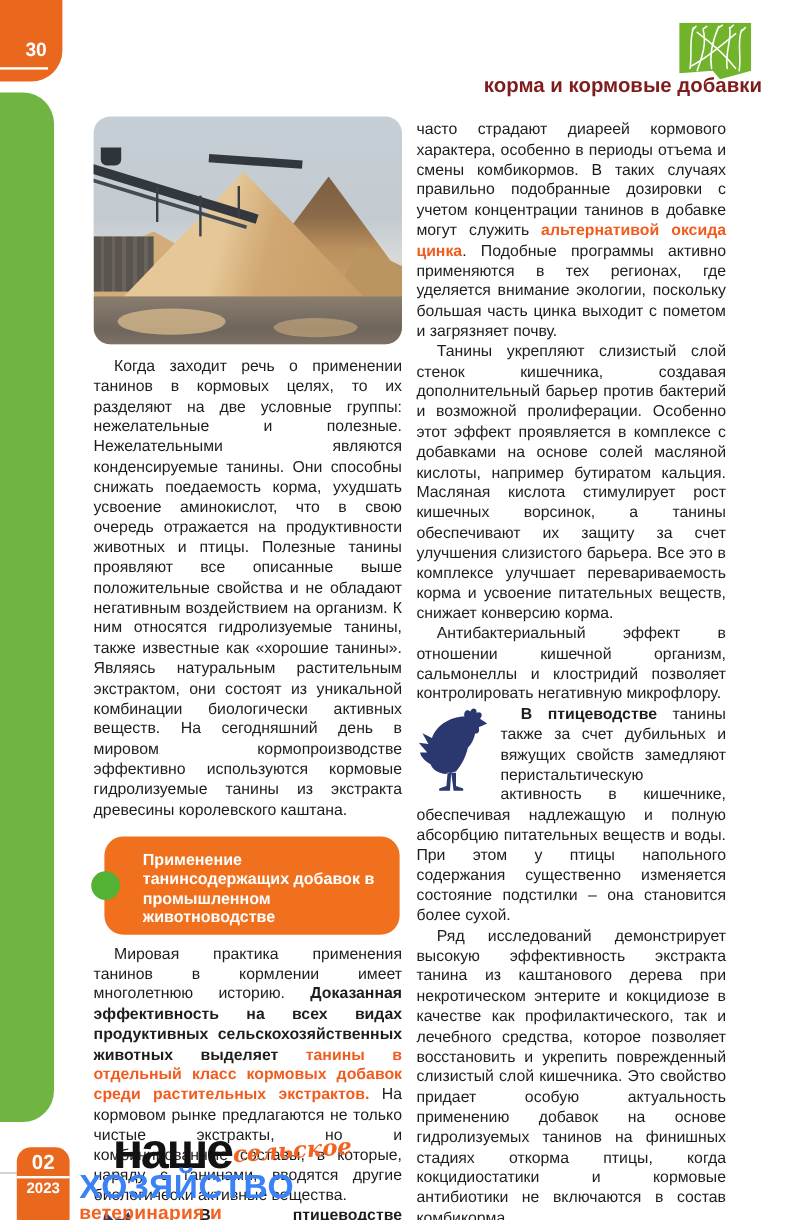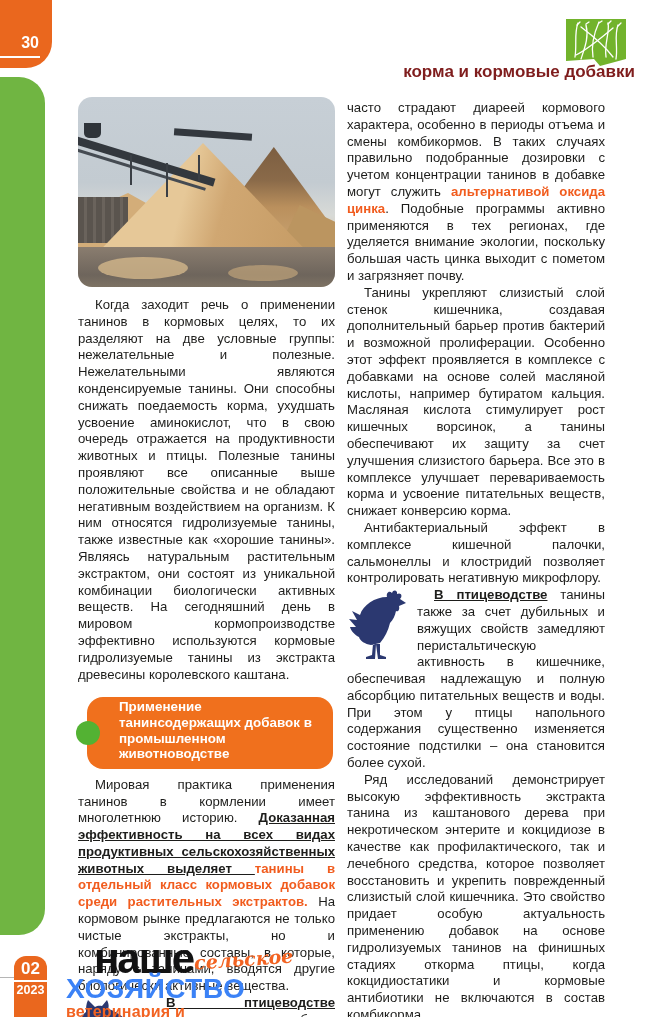--- a/index.html
+++ b/index.html
@@ -5,37 +5,37 @@
   html,body{margin:0;padding:0;background:#e8e8e8;}
   .page{position:relative;width:670px;height:1017px;background:#fff;overflow:hidden;
         font-family:"Liberation Sans",sans-serif;color:#1d1d1b;}
   
   .tab-top{position:absolute;left:0;top:0;width:52px;height:68px;background:#ea671e;
            border-bottom-right-radius:26px;}
   .tab-top .num{position:absolute;top:34px;right:13px;color:#fff;font-weight:bold;font-size:16px;}
   .tab-top .rule{position:absolute;top:56px;left:0;width:40px;height:2px;background:#fff;}
   .rail{position:absolute;left:0;top:77px;width:45px;height:858px;background:#70b542;
         border-top-right-radius:26px;border-bottom-right-radius:26px;}
-  .tab-bottom{position:absolute;left:14px;top:956px;width:33px;height:61px;background:#ea671e;
+  .tab-bottom{position:absolute;left:14px;top:956px;width:44px;height:61px;background:#ea671e;
               border-radius:12px 12px 0 0;color:#fff;text-align:center;}
   .tab-bottom .issue{display:block;margin-top:3px;font-weight:bold;font-size:17px;}
   .tab-bottom .rule2{display:block;width:100%;height:2px;background:#fff;margin:1px 0 1px;}
   .tab-bottom .year{display:block;font-weight:bold;font-size:12.5px;}
   .grey-rule{position:absolute;left:0;top:977px;width:14px;height:1px;background:#b5b5b5;}
   
   .header-title{position:absolute;top:62px;right:35px;color:#7f1d1d;font-weight:bold;font-size:17px;}
   .header-icon{position:absolute;left:566px;top:19px;width:60px;height:47px;}
   
   .col{position:absolute;top:97px;width:257px;font-size:13.2px;line-height:16.8px;text-align:justify;}
   .col1{left:78px;}
   .col2{left:347px;top:100px;width:258px;}
   p{margin:0;padding:0;}
   .ind{text-indent:17px;}
   .it{}
-  b,.bk{font-weight:bold;text-decoration:underline;}
+  b,.bk{font-weight:bold;}
   .oj{font-weight:bold;color:#f15c1e;}
   
   .photo{position:relative;width:257px;height:190px;border-radius:14px;overflow:hidden;margin-bottom:10px;
          background:linear-gradient(#c7cfd6 0%,#c3cbd1 45%,#d8dad7 62%,#d8d2c6 70%);}
   .photo div{position:absolute;}
   .ph-pile-left{left:0;top:96px;width:125px;height:64px;background:#d3ad79;
       clip-path:polygon(0 35%,40% 0,100% 65%,100% 100%,0 100%);}
   .ph-wall{left:0;top:100px;width:50px;height:46px;
       background:repeating-linear-gradient(90deg,#5a544e 0 6px,#6a635c 6px 9px);}
   .ph-pile-main{left:8px;top:46px;width:234px;height:122px;
@@ -55,21 +55,21 @@
   .ph-belt2{left:-6px;top:50px;width:140px;height:3px;background:#454b52;
       transform:rotate(17deg);transform-origin:left top;}
   .ph-belt3{left:96px;top:34px;width:78px;height:7px;background:#33383e;transform:rotate(4deg);}
   .ph-hopper{left:6px;top:26px;width:17px;height:15px;background:#2f343a;border-radius:0 0 5px 5px;}
   .ph-leg1{left:52px;top:58px;width:2px;height:30px;background:#3a3f45;}
   .ph-leg2{left:88px;top:66px;width:2px;height:34px;background:#3a3f45;}
   .ph-leg3{left:120px;top:58px;width:2px;height:26px;background:#3a3f45;}
   
   .label-box{position:relative;margin:14px 0 8px 9px;width:204px;background:#f0701d;color:#fff;
              font-weight:bold;font-size:13.4px;line-height:15.6px;text-align:left;
-             border-radius:16px;padding:2px 10px 7px 32px;}
+             border-radius:16px;padding:12px 10px 7px 32px;}
   .label-dot{position:absolute;left:-11px;top:50%;margin-top:-12px;width:24px;height:24px;
              border-radius:50%;background:#53b233;}
   
   .fl{float:left;}
   .pig-ic{width:62px;height:66px;margin:3px 9px 2px 0;}
   .hen-ic{width:60px;height:74px;margin:2px 10px 2px 0;}
   
   .logo{position:absolute;left:66px;top:936px;width:210px;}
   .logo-row{display:flex;align-items:flex-end;height:40px;margin-left:28px;}
   .logo-top{font-weight:bold;font-size:42px;line-height:34px;letter-spacing:-2px;color:#121212;}
@@ -142,21 +142,21 @@
     <p class="ind"><svg class="fl pig-ic" viewBox="0 0 62 66">
           <path fill="#2b3870" d="M2,27 C2,22 4,17 8,14 C8,10 8,6 10,2 L17,9 C19,7.5 22,7.5 24,8 L29,2 C31,6 31,9 30,11 C41,14 50,22 54,32 C57,40 58,48 58,56 L59,64 L49,64 L48,57 C47,60 46,63 44,64 L34,64 L33,52 C28,56 22,58 18,57 L19,64 L10,64 C8,58 8,52 10,47 C5,42 2,35 2,27 Z M2,27 C0,28 0,32 2,33 Z"></path>
         </svg><b>В птицеводстве</b><span> танинсодержащие добавки представляют интерес как эффективное противодиарейное средство за счет выраженных дубильных свойств. Это особенно актуально для молодых поросят, которые</span></p>
   </div>
 
   <div class="col col2">
     <p><span>часто страдают диареей кормового характера, особенно в периоды отъема и смены комбикормов. В таких случаях правильно подобранные дозировки с учетом концентрации танинов в добавке могут служить </span><span class="oj">альтернативой оксида цинка</span><span>. Подобные программы активно применяются в тех регионах, где уделяется внимание экологии, поскольку большая часть цинка выходит с пометом и загрязняет почву.</span></p>
 
     <p class="ind">Танины укрепляют слизистый слой стенок кишечника, создавая дополнительный барьер против бактерий и возможной пролиферации. Особенно этот эффект проявляется в комплексе с добавками на основе солей масляной кислоты, например бутиратом кальция. Масляная кислота стимулирует рост кишечных ворсинок, а танины обеспечивают их защиту за счет улучшения слизистого барьера. Все это в комплексе улучшает перевариваемость корма и усвоение питательных веществ, снижает конверсию корма.</p>
 
-    <p class="ind">Антибактериальный эффект в комплексе кишечной палочки, сальмонеллы и клостридий позволяет контролировать негативную микрофлору.</p>
+    <p class="ind">Антибактериальный эффект в отношении кишечной организм, сальмонеллы и клостридий позволяет контролировать негативную микрофлору.</p>
 
     <p class="ind"><svg class="fl hen-ic" viewBox="0 0 60 74">
           <path fill="#2b3870" d="M40,8 C39,4 42,1 45,4 C46,0 51,1 50,5 C54,3 56,7 53,10 L59,14 L52,17 C53,21 51,23 49,22 C48,27 46,31 43,34 C41,42 38,48 33,54 L24,56 C18,55 13,52 12,48 C8,46 4,42 3,38 L9,38 L2,30 L10,31 L5,22 L13,26 C16,16 28,8 40,8 Z M26,55 L25,66 L19,68 L19,70 L31,70 L29,55 Z M33,55 L33,66 L39,68 L39,70 L28,70 L29,55 Z"></path>
         </svg><b>В птицеводстве</b><span> танины также за счет дубильных и вяжущих свойств замедляют перистальтическую активность в кишечнике, обеспечивая надлежащую и полную абсорбцию питательных веществ и воды. При этом у птицы напольного содержания существенно изменяется состояние подстилки – она становится более сухой.</span></p>
 
     <p class="ind">Ряд исследований демонстрирует высокую эффективность экстракта танина из каштанового дерева при некротическом энтерите и кокцидиозе в качестве как профилактического, так и лечебного средства, которое позволяет восстановить и укрепить поврежденный слизистый слой кишечника. Это свойство придает особую актуальность применению добавок на основе гидролизуемых танинов на финишных стадиях откорма птицы, когда кокцидиостатики и кормовые антибиотики не включаются в состав комбикорма.</p>
 
   </div>
 
   <div class="logo">

